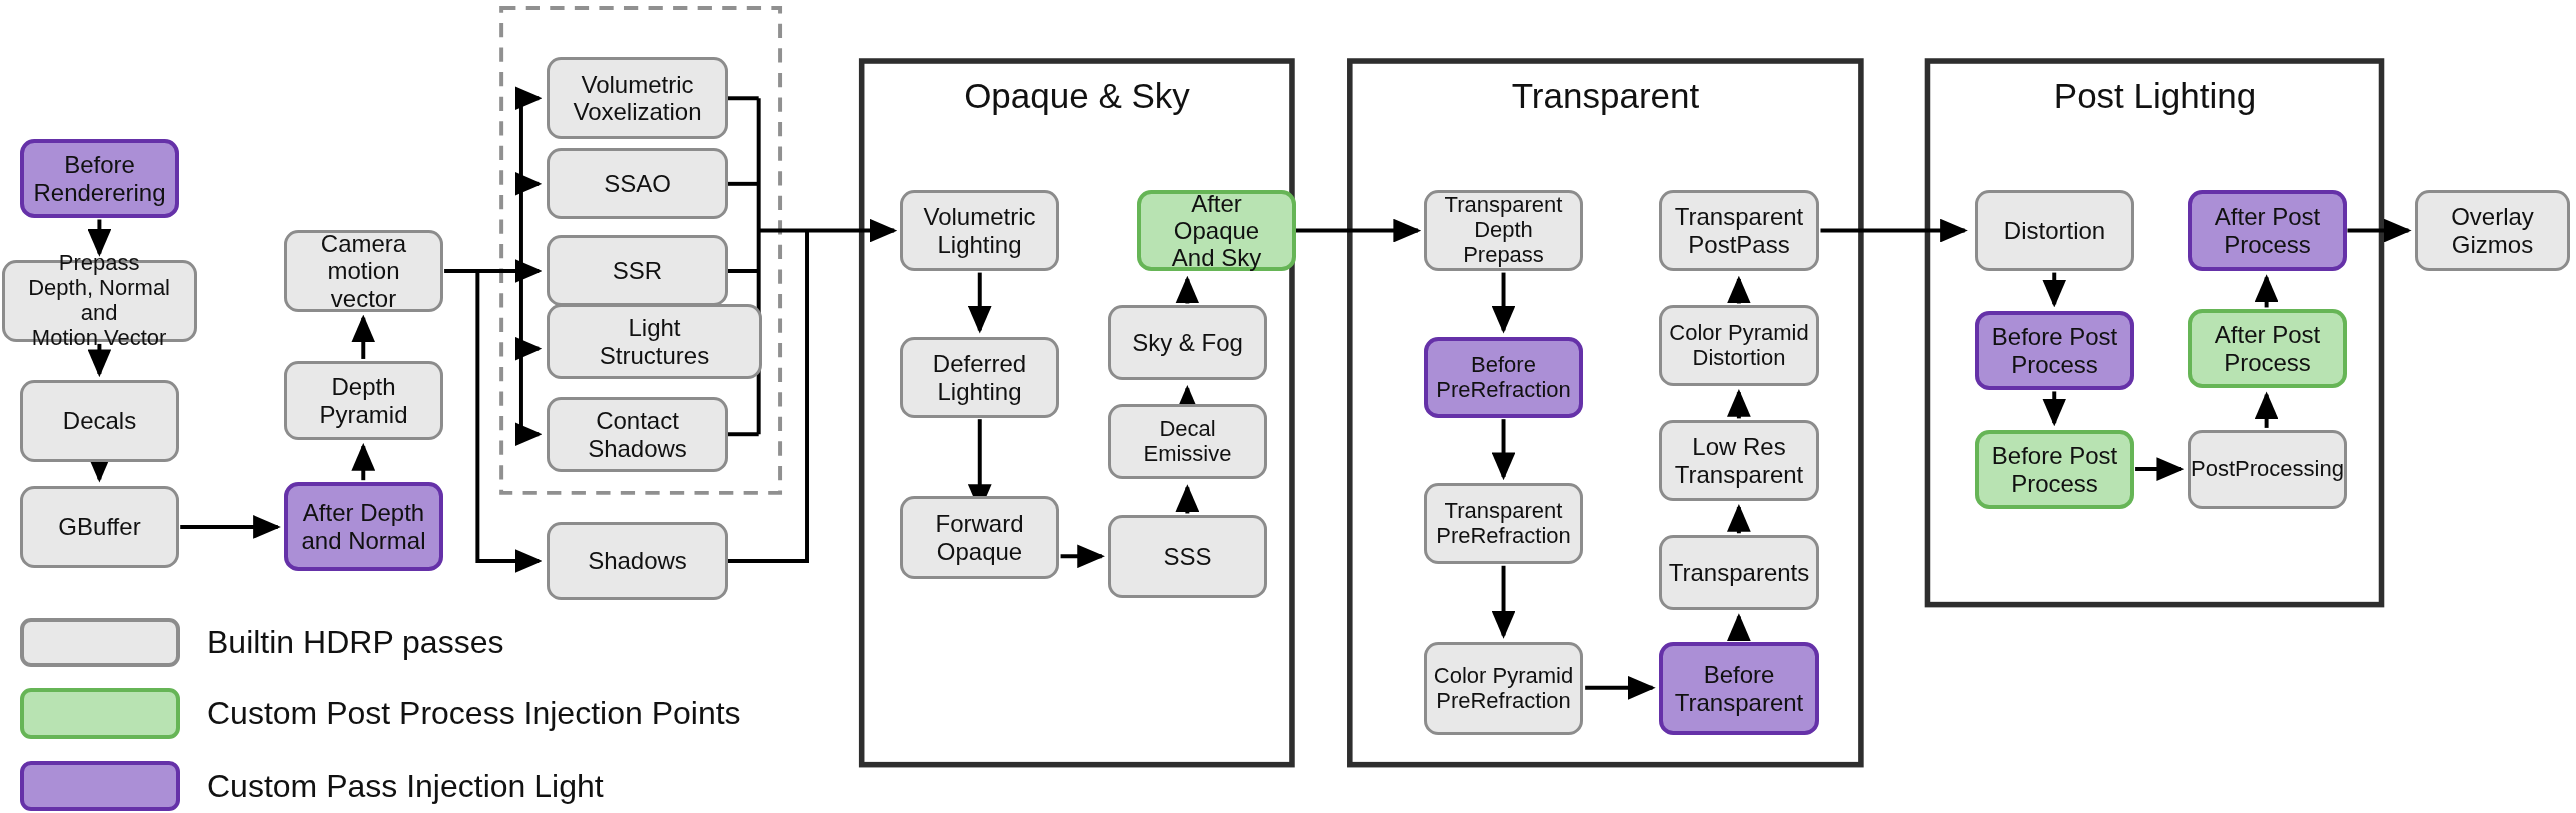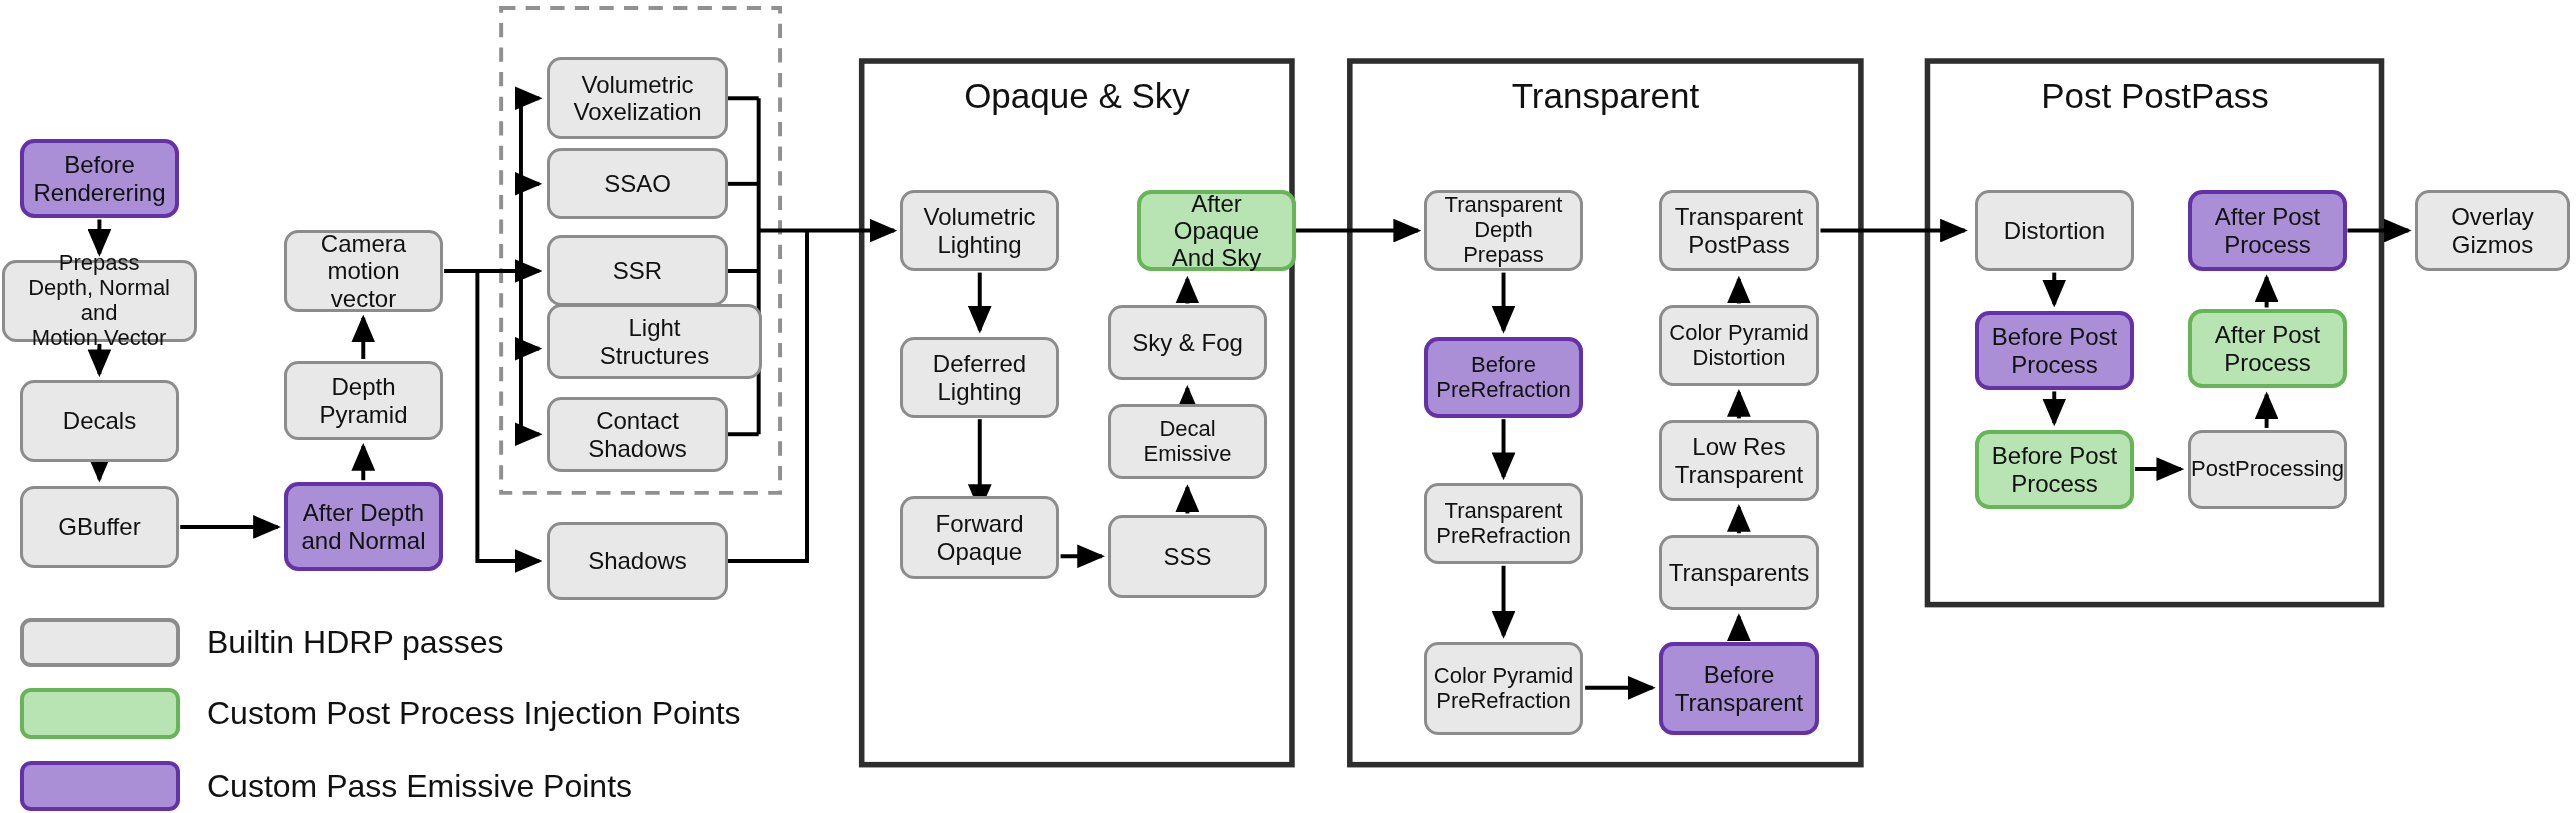--- a/index.html
+++ b/index.html
@@ -84,21 +84,21 @@
       <line x1="2694" y1="592" x2="2752" y2="592" marker-end="url(#ah)"></line>
       <line x1="2860" y1="540" x2="2860" y2="498" marker-end="url(#ah)"></line>
       <line x1="2860" y1="388" x2="2860" y2="350" marker-end="url(#ah)"></line>
       <line x1="2962" y1="291" x2="3039" y2="291" marker-end="url(#ah)"></line>
     </g>
   </svg>
 
   <div class="async-title" style="left:471px;top:17.4px;width:279px;margin-top:36px;">Async</div>
   <div class="section-title" style="left:862px;top:76px;width:430px;">Opaque &amp; Sky</div>
   <div class="section-title" style="left:1350px;top:76px;width:511px;">Transparent</div>
-  <div class="section-title" style="left:1928px;top:76px;width:454px;">Post PostPass</div>
+  <div class="section-title" style="left:1928px;top:76px;width:454px;">Post Lighting</div>
 
   <div class="node custom-pass" style="left:20px;top:139px;width:159px;height:79px;">Before
 Renderering</div>
   <div class="node builtin" style="left:1.6px;top:260px;width:195px;height:82px;font-size:22px;">Prepass
 Depth, Normal and
 Motion Vector</div>
   <div class="node builtin" style="left:20px;top:380px;width:159px;height:82px;">Decals</div>
   <div class="node builtin" style="left:20px;top:486px;width:159px;height:82px;">GBuffer</div>
 
   <div class="node builtin" style="left:284px;top:230px;width:159px;height:82px;">Camera motion
@@ -164,17 +164,17 @@
   <div class="legend-row" style="left:20px;top:618px;height:49px;">
     <span class="legend-swatch" style="height:49px;background:var(--builtin-fill);border:4px solid var(--builtin-border);"></span>
     <span class="legend-label">Builtin HDRP passes</span>
   </div>
   <div class="legend-row" style="left:20px;top:688px;height:51px;">
     <span class="legend-swatch" style="height:51px;background:var(--cpp-fill);border:4px solid var(--cpp-border);"></span>
     <span class="legend-label">Custom Post Process Injection Points</span>
   </div>
   <div class="legend-row" style="left:20px;top:761px;height:50px;">
     <span class="legend-swatch" style="height:50px;background:var(--cpass-fill);border:4px solid var(--cpass-border);"></span>
-    <span class="legend-label">Custom Pass Emissive Points</span>
+    <span class="legend-label">Custom Pass Injection Light</span>
   </div>
 
 </div>
 
 
 </body></html>

